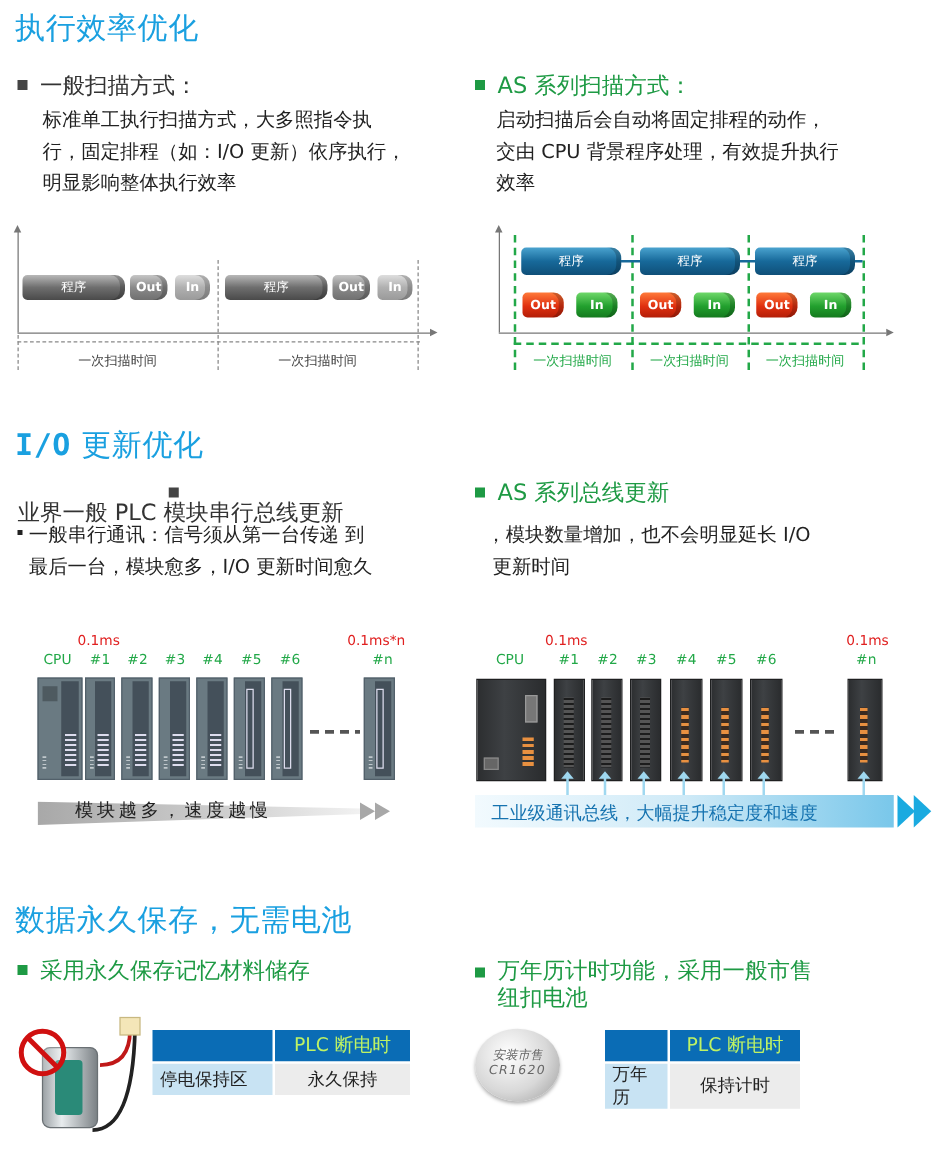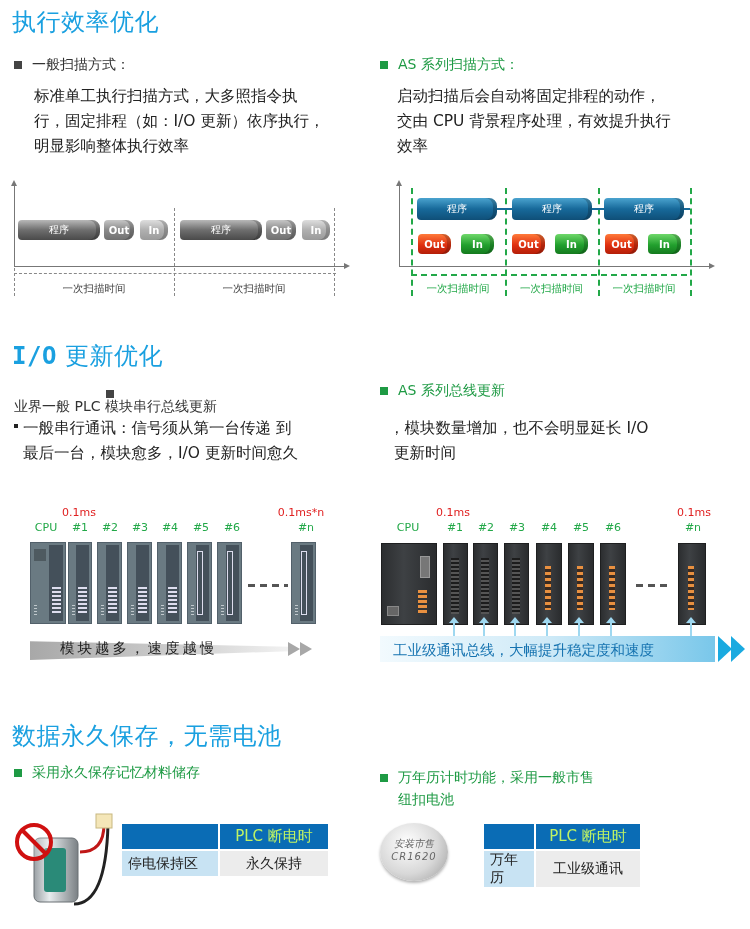--- a/index.html
+++ b/index.html
@@ -1,21 +1,21 @@
 <!DOCTYPE html>
 <html><head>
 <meta charset="utf-8">
 <style>
   * { box-sizing: border-box; margin: 0; padding: 0; }
   html, body { width: 750px; height: 929px; background: #ffffff; overflow: hidden; }
   body { font-family: "DejaVu Sans", "Liberation Sans", sans-serif; color: #333; position: relative; }
   .abs { position: absolute; }
   .h1 { color: #1aa0e0; font-size: 24px; font-weight: normal; letter-spacing: 0.5px; white-space: nowrap; }
   .h1 .mono { font-family: "DejaVu Sans Mono", monospace; font-weight: bold; }
-  .sub { font-size: 14px; white-space: nowrap; display: flex; align-items: center; }
+  .sub { font-size: 18px; white-space: nowrap; display: flex; align-items: center; }
   .sub .sq { width: 8px; height: 8px; display: inline-block; margin-right: 10px; }
   .sub.gray { color: #333; }
   .sub.gray .sq { background: #444; }
   .sub.green { color: #1e9a44; }
   .sub.green .sq { background: #1e9a44; }
   .body-text { font-size: 15.5px; line-height: 25px; color: #222; }
   .bul { font-size: 15.5px; line-height: 25px; color: #222; }
   .bul .dot { display: inline-block; width: 4px; height: 4px; background: #222; margin-right: 5px; vertical-align: middle; position: relative; top: -3px; }
 
   
@@ -332,16 +332,16 @@
 </div>
 
 <table class="spec" style="left:482px;top:822px;">
   <tbody>
       <tr>
     <th style="width:50px;"></th>
     <th style="width:104px;font-size:15px;">PLC 断电时</th>
   </tr>
   <tr>
     <td class="rh">万年历</td>
-    <td class="val">工业级通讯</td>
+    <td class="val">保持计时</td>
   </tr>
 </tbody>
   </table>
 
 </body></html>

